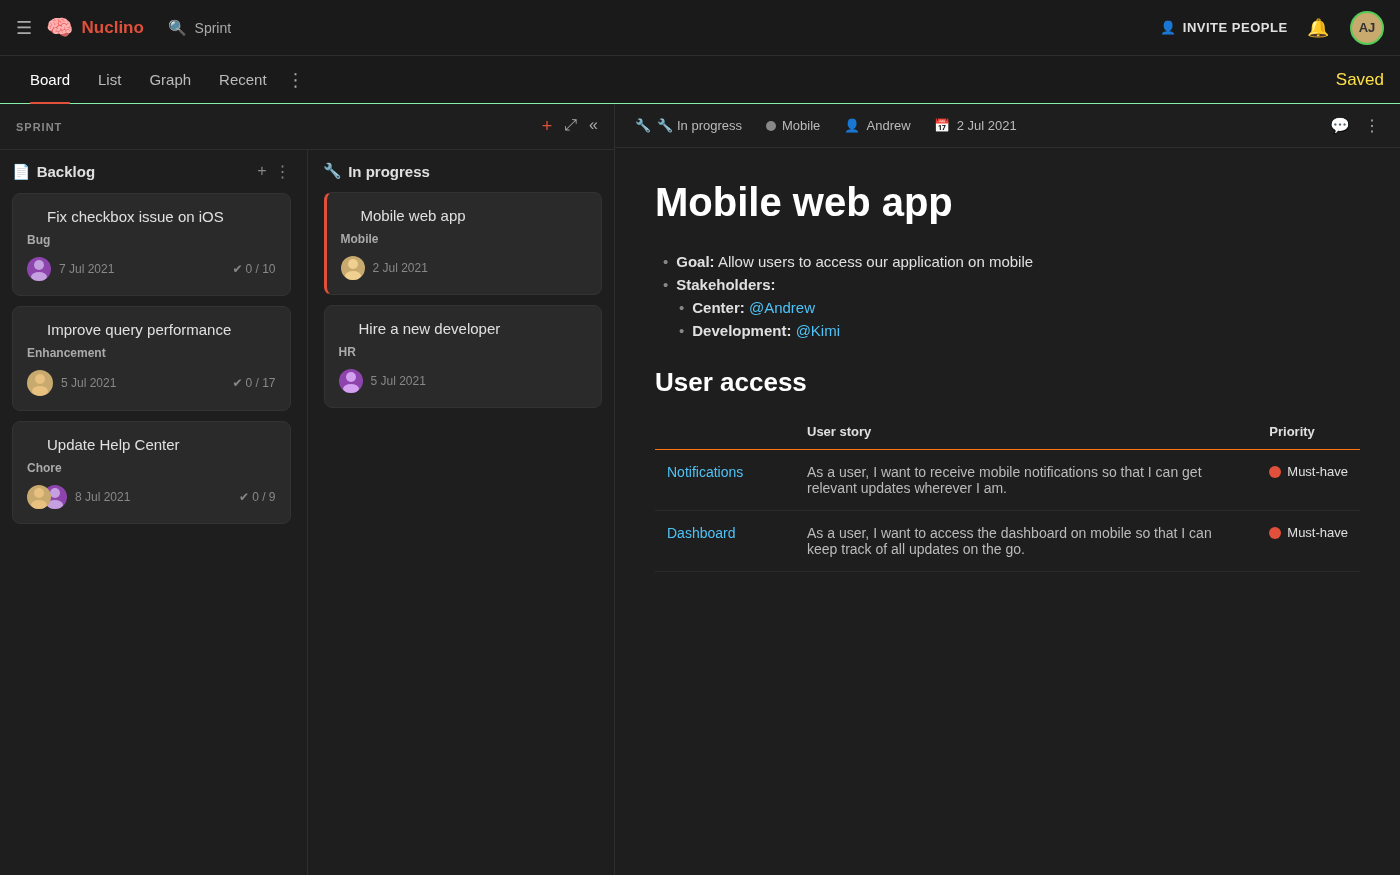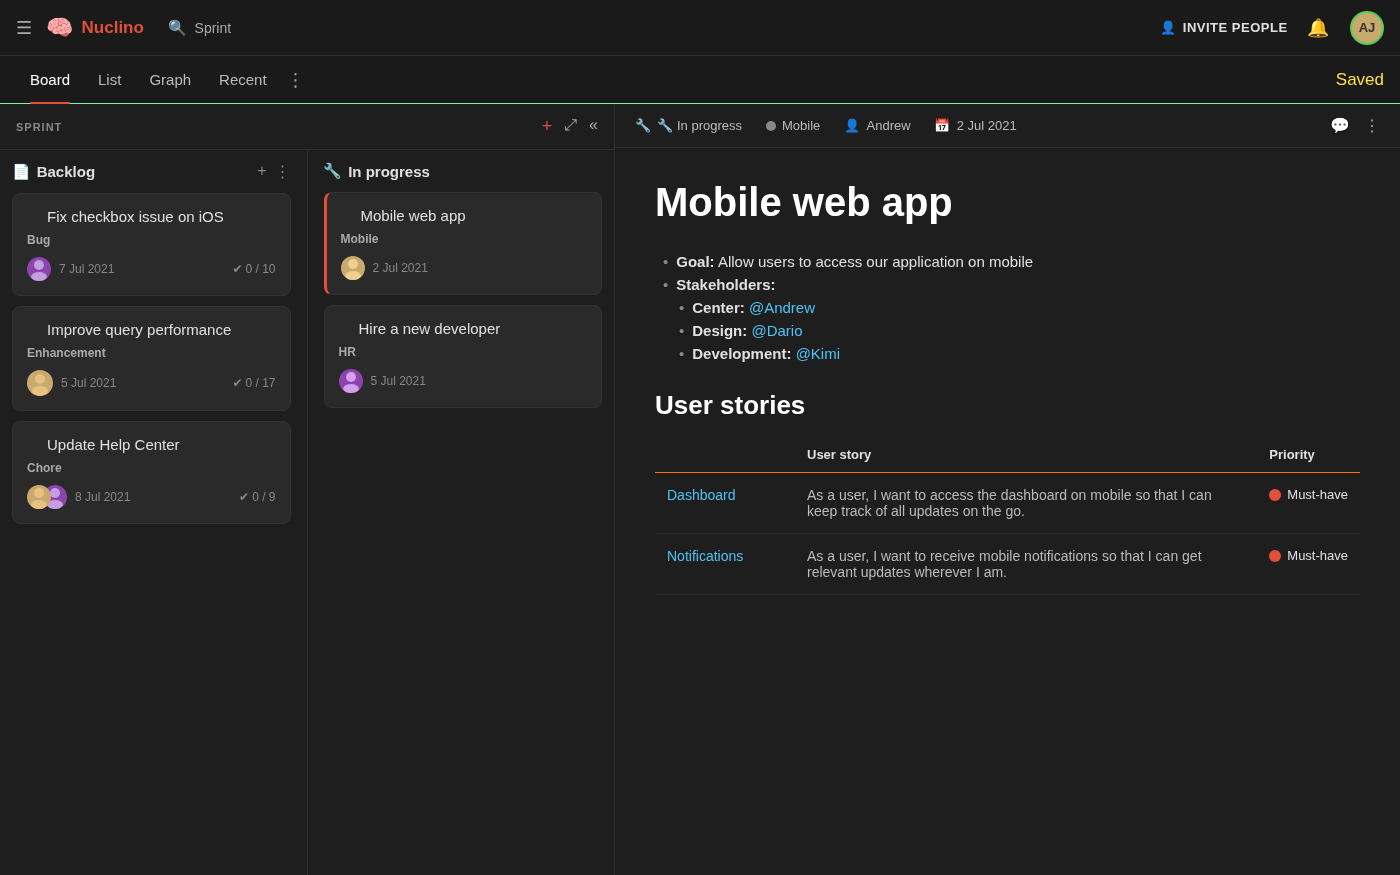--- a/index.html
+++ b/index.html
@@ -308,62 +308,59 @@
           </li>
           <li>
             <span><span class="bold">Stakeholders:</span></span>
           </li>
         </ul>
         <ul class="sub-bullet-list">
           <li>
             <span><span class="bold">Center:</span> <span class="link-blue">@Andrew</span></span>
           </li>
           <li>
-            <span><span class="bold">Design:</span> <span class="link-blue">@Dario</span></span>
-          </li>
-          <li>
             <span><span class="bold">Development:</span> <span class="link-blue">@Kimi</span></span>
           </li>
         </ul>
       </div>
 
       <div class="doc-section">
-        <h2 class="section-title">User stories</h2>
+        <h2 class="section-title">User access</h2>
         <table class="user-stories-table">
           <thead>
             <tr>
               <th style="width:140px;"></th>
               <th>User story</th>
               <th class="th-priority">Priority</th>
             </tr>
           </thead>
           <tbody>
+            <tr>
+              <td>
+                <span class="story-link">Notifications</span>
+              </td>
+              <td>As a user, I want to receive mobile notifications so that I can get relevant updates wherever I am.</td>
+              <td class="td-priority">
+                <div class="priority-badge" style="justify-content:flex-end;">
+                  <span class="priority-dot"></span>
+                  <span>Must-have</span>
+                </div>
+              </td>
+            </tr>
             <tr>
               <td>
                 <span class="story-link">Dashboard</span>
               </td>
               <td>As a user, I want to access the dashboard on mobile so that I can keep track of all updates on the go.</td>
               <td class="td-priority">
                 <div class="priority-badge" style="justify-content:flex-end;">
                   <span class="priority-dot"></span>
                   <span>Must-have</span>
                 </div>
               </td>
             </tr>
-            <tr>
-              <td>
-                <span class="story-link">Notifications</span>
-              </td>
-              <td>As a user, I want to receive mobile notifications so that I can get relevant updates wherever I am.</td>
-              <td class="td-priority">
-                <div class="priority-badge" style="justify-content:flex-end;">
-                  <span class="priority-dot"></span>
-                  <span>Must-have</span>
-                </div>
-              </td>
-            </tr>
           </tbody>
         </table>
       </div>
     </div>
   </div>
 
 </div>
 
 </body></html>

